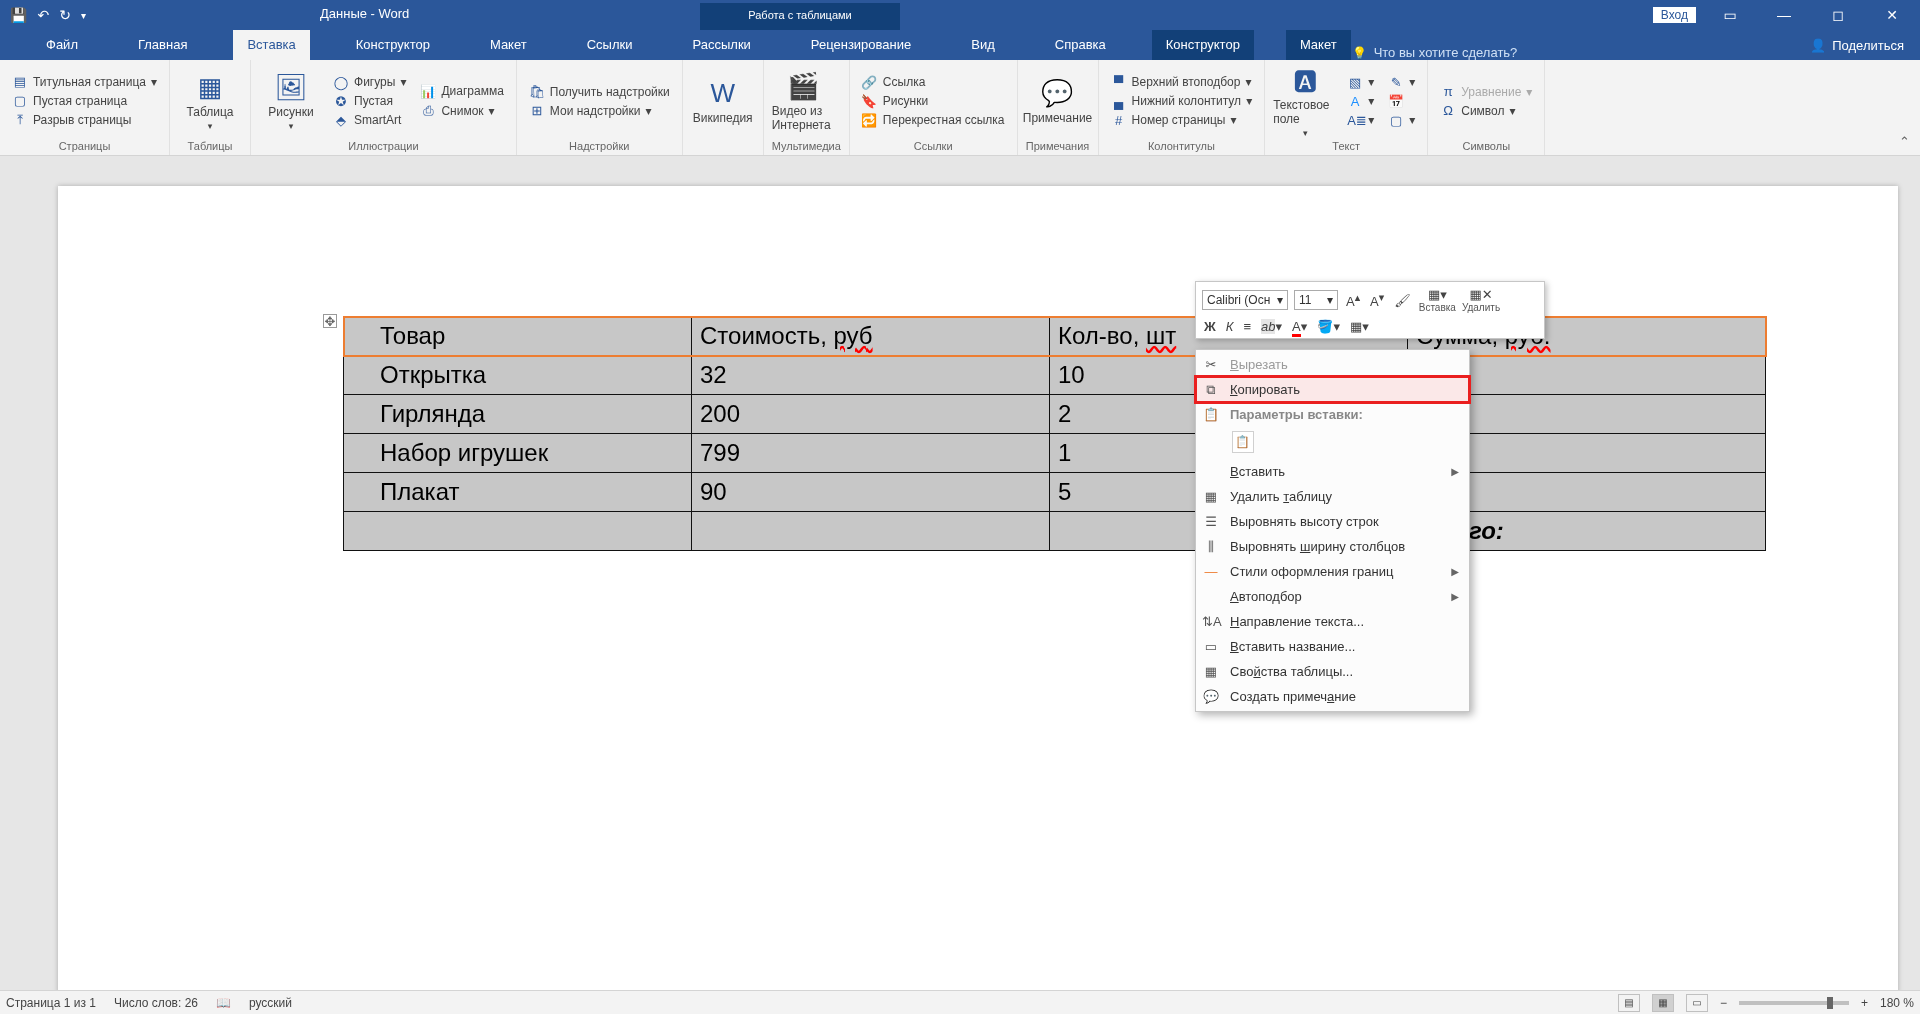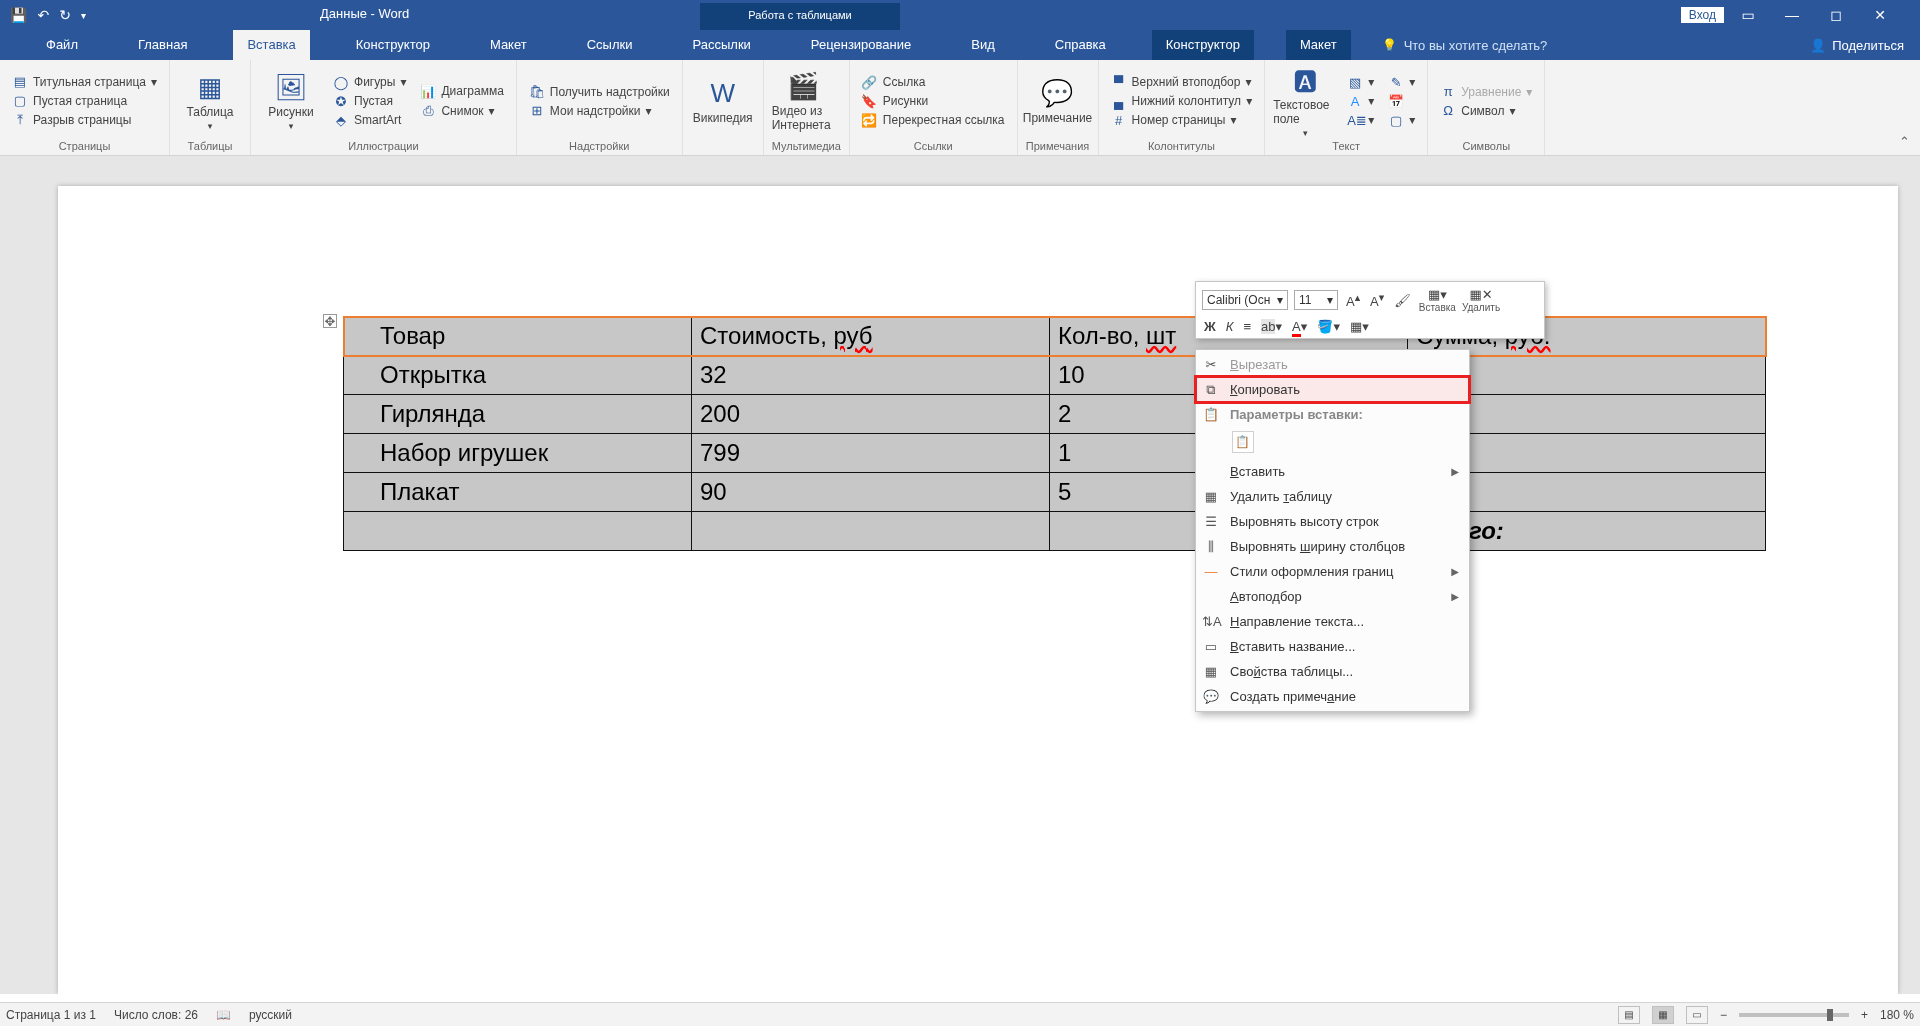--- a/index.html
+++ b/index.html
@@ -4,29 +4,29 @@
 <style>
 * { box-sizing: border-box; margin: 0; padding: 0; font-family: "Segoe UI", Tahoma, sans-serif; }
 body { background: #fff; width: 1920px; height: 1030px; overflow: hidden; position: relative; font-size: 13px; color: #333; }
 
 
 .titlebar { height: 30px; background: #2b579a; color: #fff; display: flex; align-items: center; position: relative; }
 .qat { display: flex; gap: 10px; padding: 0 10px; align-items: center; }
 .qat span { font-size: 14px; cursor: pointer; }
 .title-center { position: absolute; left: 320px; right: 16px; text-align: left; font-size: 13px; top: 6px; width: 280px; }
 .title-tools { position: absolute; left: 700px; right: 0; text-align: left; font-size: 11px; top: 3px; width: 200px; background: #124078; height: 27px; padding-top: 6px; text-align: center;}
-.title-right { margin-left: auto; display: flex; align-items: center; gap: 4px; padding-right: 20px; }
+.title-right { margin-left: auto; display: flex; align-items: center; gap: 14px; padding-right: 8px; }
 .login-btn { background: #fff; color: #2b579a; padding: 1px 8px; font-size: 12px; }
 .win-btn { font-size: 14px; width: 40px; text-align: center; }
 
 
 .tabs { height: 30px; background: #2b579a; color: #fff; display: flex; align-items: stretch; font-size: 13px; }
 .tab { padding: 7px 14px; cursor: pointer; margin-left: 32px; }
 .tab.active { background: #f3f3f3; color: #2b579a; }
-.tell-me { display: flex; align-items: center; gap: 6px; padding: 0 32px; color: #cfe0f5; font-size: 13px; }
+.tell-me { display: flex; align-items: flex-end; gap: 6px; padding: 0 2px; color: #cfe0f5; font-size: 13px; }
 .tell-me::before { content: "💡"; font-size: 12px; }
 .share { margin-left: auto; padding: 7px 16px; display:flex; align-items:center; gap:6px;}
 
 
 .ribbon { height: 96px; background: #f3f3f3; border-bottom: 1px solid #d4d4d4; display: flex; }
 .group { border-right: 1px solid #e1e1e1; padding: 4px 8px 0; display: flex; flex-direction: column; }
 .group-body { flex: 1; display: flex; gap: 6px; }
 .group-label { text-align: center; font-size: 11px; color: #666; padding: 2px 0 3px; }
 .big-btn { display: flex; flex-direction: column; align-items: center; justify-content: center; gap: 2px; width: 64px; font-size: 12px; color: #444; cursor:pointer;}
 .big-btn .ic { font-size: 26px; color: #2b579a; }
@@ -66,21 +66,21 @@
 .ctx-item .ci { width: 18px; text-align: center; font-size: 13px; color: #555; }
 .ctx-item .arrow { margin-left: auto; font-size: 10px; color: #666; }
 .ctx-item.paste-head { color: #888; font-weight: 600; }
 .ctx-paste-opts { padding: 4px 0 6px 36px; }
 .ctx-paste-opts span { display:inline-block; width:22px; height:22px; border:1px solid #d0d0d0; background:#fff; text-align:center; line-height:20px; font-size:12px;}
 .ctx-item.hl { background: #fbe8e8; outline: 3px solid #ea1f1f; outline-offset: -1px; }
 .ctx-item.disabled { color: #9a9a9a; }
 .ctx-item .und { text-decoration: underline; }
 
 
-.statusbar { position:absolute; bottom:4px; left:0; right:0; height: 24px; background: #f3f3f3; border-top: 1px solid #d4d4d4; display: flex; align-items: center; font-size: 12px; color: #444; padding: 0 6px; gap: 18px;}
+.statusbar { position:absolute; bottom:16px; left:0; right:0; height: 24px; background: #f3f3f3; border-top: 1px solid #d4d4d4; display: flex; align-items: center; font-size: 12px; color: #444; padding: 0 6px; gap: 18px;}
 .statusbar .sp { margin-left: auto; display:flex; align-items:center; gap: 12px;}
 .view-btn { width: 22px; height: 18px; border: 1px solid #c0c0c0; display:inline-flex; align-items:center; justify-content:center; font-size:10px;}
 .view-btn.active{ background:#d0d0d0;}
 .zoom-slider { width: 110px; height: 4px; background: #c0c0c0; position: relative;}
 .zoom-slider::after { content:""; position:absolute; left: 88px; top:-4px; width:6px; height:12px; background:#666;}
 </style>
 </head>
 <body>
 
 <div class="titlebar">
@@ -356,21 +356,21 @@
       </div>
     <div style="display:flex;flex-direction:column;align-items:center;">
         <span class="mini-ic">▦✕</span>
         <span class="mini-label">Удалить</span>
       </div>
   </div>
   <div class="mini-row">
     <span class="mini-ic" style="font-weight:bold;">Ж</span>
     <span class="mini-ic" style="font-style:italic;">К</span>
     <span class="mini-ic">≡</span>
-    <span class="mini-ic"><span style="background:#e5e5e5;">ab</span>▾</span>
+    <span class="mini-ic"><span style="background:#e5e5e5;font-style:italic;">ab</span>▾</span>
     <span class="mini-ic"><span style="border-bottom:3px solid red;">A</span>▾</span>
     <span class="mini-ic">🪣▾</span>
     <span class="mini-ic">▦▾</span>
   </div>
 </div>
 
 <div class="ctx">
   <div class="ctx-item disabled">
       <span class="ci">✂</span>
       <span><span class="und">В</span>ырезать</span>

